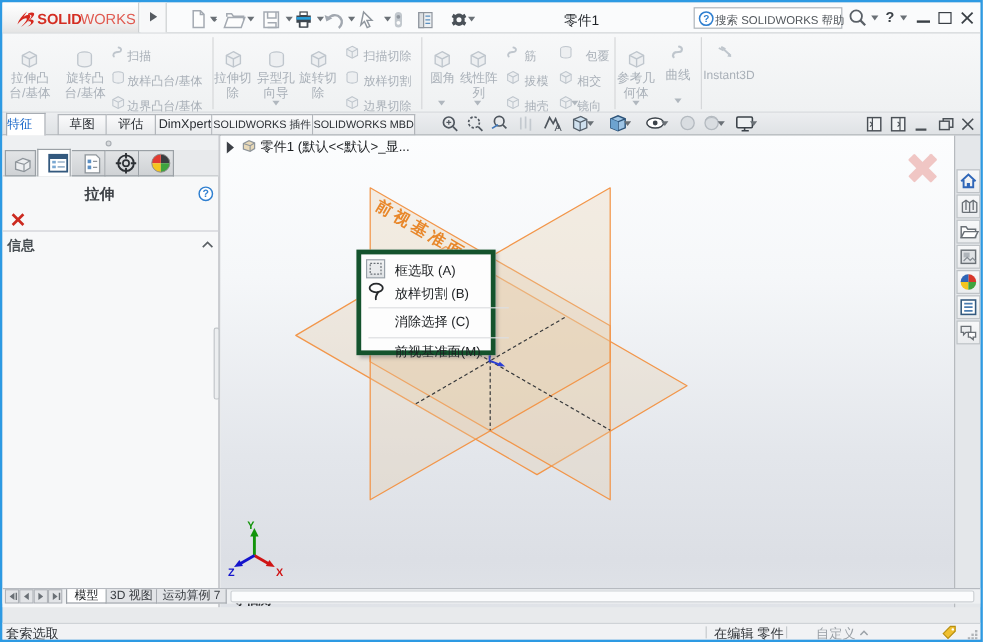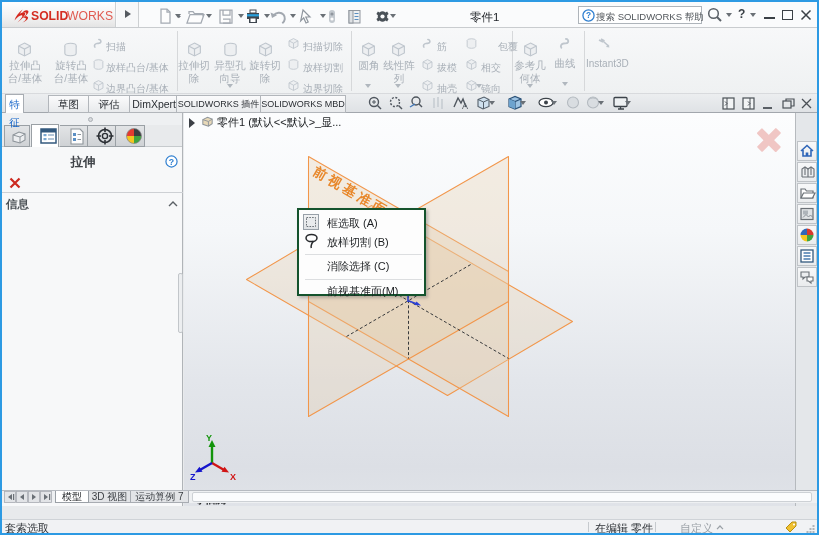--- a/index.html
+++ b/index.html
@@ -179,21 +179,21 @@
   <div class="tx rtx" style="left:435px;top:54px">抽壳</div>
   <svg width="13" height="13" style="left:463px;top:9px">
       <use href="#cyl"></use>
     </svg>
   <svg width="13" height="13" style="left:463px;top:30px">
       <use href="#cube"></use>
     </svg>
   <svg width="13" height="13" style="left:463px;top:51px">
       <use href="#cube"></use>
     </svg>
-  <div class="tx rtx" style="left:496px;top:12px">包覆</div>
+  <div class="tx rtx" style="left:486px;top:12px">包覆</div>
   <div class="tx rtx" style="left:479px;top:33px">相交</div>
   <div class="tx rtx" style="left:479px;top:54px">镜向</div>
   <div class="dd" style="left:474px;top:56px;border-top-color:#b0b7be"></div>
 
   <svg width="17" height="17" style="left:520px;top:13px">
       <use href="#cube"></use>
     </svg>
   <div class="tx gtx" style="left:506px;top:31px;width:44px">参考几<br>何体</div>
   <div class="dd" style="left:525px;top:56px;border-top-color:#b0b7be"></div>
   <svg width="15" height="15" style="left:556px;top:8px">
@@ -202,21 +202,21 @@
   <div class="tx gtx" style="left:540px;top:29px;width:46px">曲线</div>
   <div class="dd" style="left:560px;top:54px;border-top-color:#b0b7be"></div>
   <svg width="16" height="16" style="left:595px;top:9px" viewBox="0 0 16 16">
       <path d="M2 3l4 2M4 2l3.5 2M6.5 4.5 12 9.5" stroke="#bfc6cd" stroke-width="1.6" fill="none"></path>
       <path d="M12.5 10.5 9 10l2-2.8Z" fill="#bfc6cd"></path>
     </svg>
   <div class="tx" style="left:584px;top:30px;font-size:10px;color:#a9b0b8">Instant3D</div>
 </div>
 
 <div class="abs" style="left:0px;top:92px;width:815px;height:19px;background:linear-gradient(#eceef0,#dfe2e5);border-bottom:1px solid #a2a7ad">
-  <div class="abs" style="left:3px;top:0px;width:19px;height:19px;background:#fff;border:1px solid #a8adb3;border-bottom:0px;text-align:center;font-size:10.5px;color:#1464c8;line-height:18px;z-index:2">特征</div>
+  <div class="abs" style="left:3px;top:0px;width:33px;height:19px;background:#fff;border:1px solid #a8adb3;border-bottom:0px;text-align:left;font-size:10.5px;color:#1464c8;line-height:18px;z-index:2">特征</div>
   <div class="abs" style="left:46px;top:1px;width:41px;height:18px;background:linear-gradient(#fbfbfc,#e8eaec);border:1px solid #b2b6bb;text-align:center;font-size:10.5px;color:#2a2e33;line-height:17px">草图</div>
   <div class="abs" style="left:87px;top:1px;width:41px;height:18px;background:linear-gradient(#fbfbfc,#e8eaec);border:1px solid #b2b6bb;border-left:0px;text-align:center;font-size:10.5px;color:#2a2e33;line-height:17px">评估</div>
   <div class="abs" style="left:128px;top:1px;width:47px;height:18px;background:linear-gradient(#fbfbfc,#e8eaec);border:1px solid #b2b6bb;border-left:0px;text-align:right;font-size:10.5px;color:#2a2e33;line-height:17px">DimXpert</div>
   <div class="abs" style="left:175px;top:1px;width:84px;height:18px;background:linear-gradient(#fbfbfc,#e8eaec);border:1px solid #b2b6bb;border-left:0px;text-align:center;font-size:9px;color:#2a2e33;line-height:17px;overflow:hidden;white-space:nowrap">SOLIDWORKS 插件</div>
   <div class="abs" style="left:259px;top:1px;width:85px;height:18px;background:linear-gradient(#fbfbfc,#e8eaec);border:1px solid #b2b6bb;border-left:0px;text-align:center;font-size:9px;color:#2a2e33;line-height:17px;overflow:hidden;white-space:nowrap">SOLIDWORKS MBD</div>
   <svg width="270" height="19" style="left:364px;top:0px" viewBox="0 0 270 19">
     <g stroke="#4f565e" fill="none" stroke-width="1.4">
       <circle cx="8" cy="8" r="4.5"></circle>
         <path d="M11.5 11.5 15 15"></path>
         <path d="M6 8h4M8 6v4" stroke-width="1"></path>
@@ -360,21 +360,21 @@
   <svg width="10" height="12" style="left:3px;top:4px" viewBox="0 0 10 12">
       <path d="M2 1l6 5-6 5Z" fill="#3c4046"></path>
     </svg>
   <svg width="15" height="14" style="left:16px;top:1px" viewBox="0 0 16 15">
       <path d="M3 6 8 3.5l5 2v5l-4 2.5-6-2Z" fill="#e8d9b8" stroke="#8e959b" stroke-width="1.1"></path>
       <path d="M3 6l6 2 4-2.5M9 8v5" fill="none" stroke="#8e959b"></path>
     </svg>
   <div class="tx" style="left:33px;top:2px;font-size:11px;color:#1a1d20">零件1 (默认&lt;&lt;默认&gt;_显...</div>
 </div>
 
-<div class="abs" style="left:295px;top:206px;width:129px;height:88px;background:#fdfdfd;border:2px solid #14532d;box-shadow:2px 2px 3px rgba(80,80,90,0.35);z-index:5">
+<div class="abs" style="left:295px;top:206px;width:116px;height:88px;background:#fdfdfd;border:4px solid #14532d;box-shadow:2px 2px 3px rgba(80,80,90,0.35);z-index:5">
   <div class="abs" style="left:4px;top:4px;width:16px;height:16px;border:1px solid #98a0a8;background:linear-gradient(#f2f3f4,#dfe2e5)">
       <svg width="12" height="12" style="left:1px;top:1px" viewBox="0 0 12 12">
         <rect x="1.5" y="1.5" width="9" height="9" fill="#e9ebed" stroke="#6a7076" stroke-width="1" stroke-dasharray="1.6 1.2"></rect>
       </svg>
     </div>
   <div class="tx" style="left:28px;top:6px;font-size:11px;color:#1c1f22">框选取 (A)</div>
   <svg width="15" height="16" style="left:5px;top:23px" viewBox="0 0 15 16">
       <ellipse cx="7.5" cy="5" rx="5.5" ry="3.6" fill="none" stroke="#26292c" stroke-width="1.5"></ellipse>
       <path d="M9.5 8c-1.5 2-3 4.5-2.2 7" fill="none" stroke="#26292c" stroke-width="1.5"></path>
     </svg>

